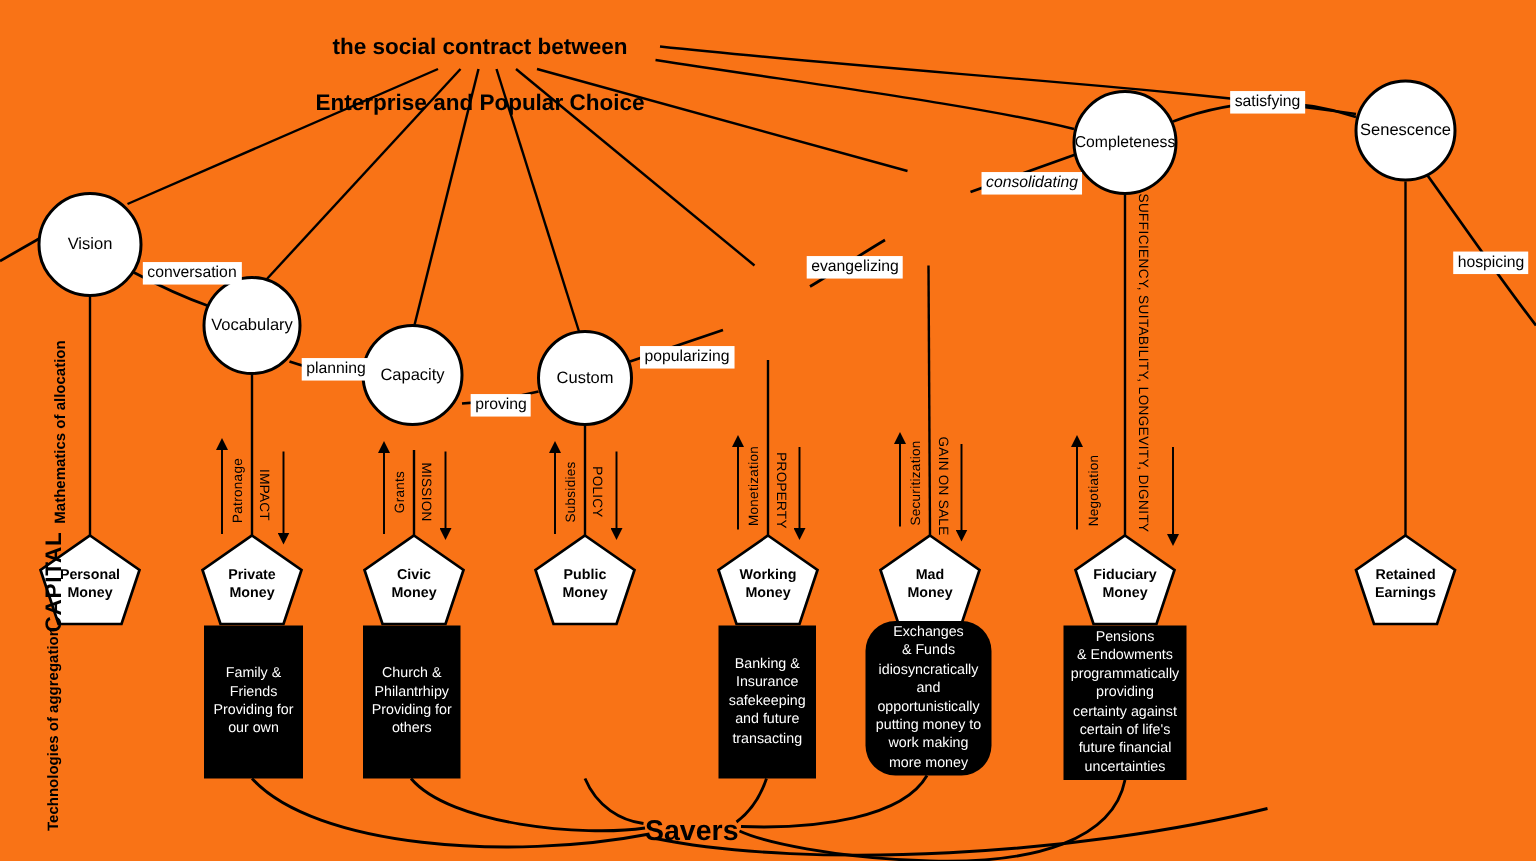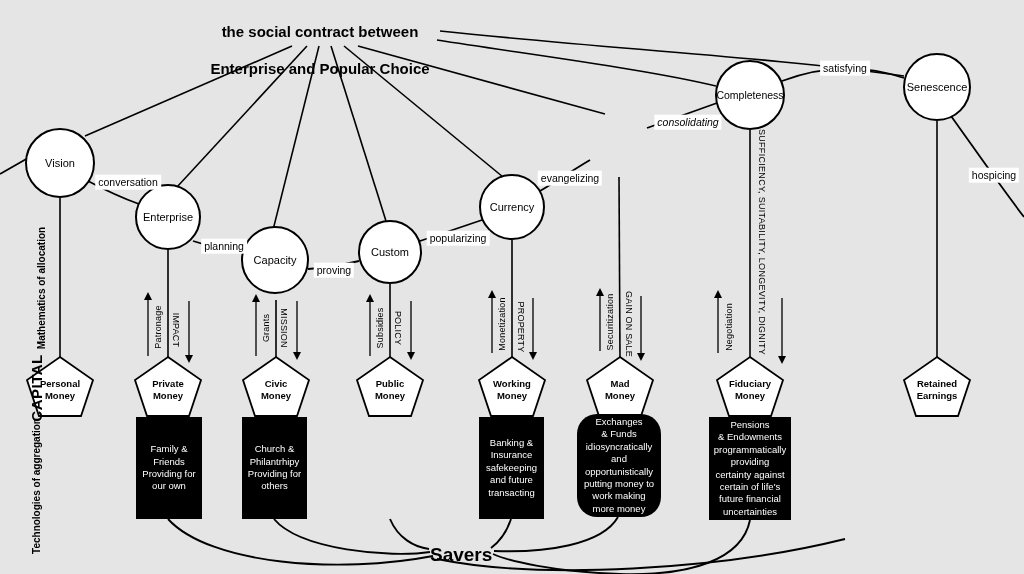--- a/index.html
+++ b/index.html
@@ -1,17 +1,17 @@
 <!DOCTYPE html>
 <html><head>
 <meta charset="utf-8">
 <style>
   html,body{margin:0;padding:0;background:#fff;}
   #canvas{
-    position:relative;width:1024px;height:574px;background:#e5e5e5;overflow:hidden;
+    position:relative;width:1024px;height:574px;background:#f97316;overflow:hidden;
     font-family:"Liberation Sans","DejaVu Sans",sans-serif;color:#000;
   }
   #wires{position:absolute;left:0;top:0;width:1024px;height:574px;}
   .title{
     position:absolute;left:188px;top:4px;width:264px;text-align:center;
     font-size:15px;font-weight:600;line-height:1.25;white-space:pre-line;
   }
   .circle{
     position:absolute;border:2px solid #000;border-radius:50%;background:#fff;
     display:flex;align-items:center;justify-content:center;text-align:center;
@@ -124,30 +124,27 @@
 
   <div class="title">
     <div>the social contract between</div>
     <div>Enterprise and Popular Choice</div>
   </div>
 
   <div class="circle" style="left:25px;top:128px;width:70px;height:70px;">
       <span>Vision</span>
     </div>
   <div class="circle" style="left:135px;top:184px;width:66px;height:66px;">
-      <span>Enterprise</span>
-    </div>
-  <div class="circle" style="left:241px;top:226px;width:68px;height:68px;align-items:center;">
+      <span>Vocabulary</span>
+    </div>
+  <div class="circle" style="left:241px;top:216px;width:68px;height:68px;align-items:center;">
       <span>Capacity</span>
     </div>
   <div class="circle" style="left:358px;top:220px;width:64px;height:64px;">
       <span>Custom</span>
-    </div>
-  <div class="circle" style="left:479px;top:174px;width:66px;height:66px;">
-      <span>Currency</span>
     </div>
   <div class="circle" style="left:903px;top:53px;width:68px;height:68px;">
       <span>Senescence</span>
     </div>
   <div class="circle" style="left:715px;top:60px;width:70px;height:70px;font-size:10.5px;">
       <span>Completeness</span>
     </div>
 
   <div class="elabel" style="left:128px;top:182px;">conversation</div>
   <div class="elabel" style="left:224px;top:246px;">planning</div>

